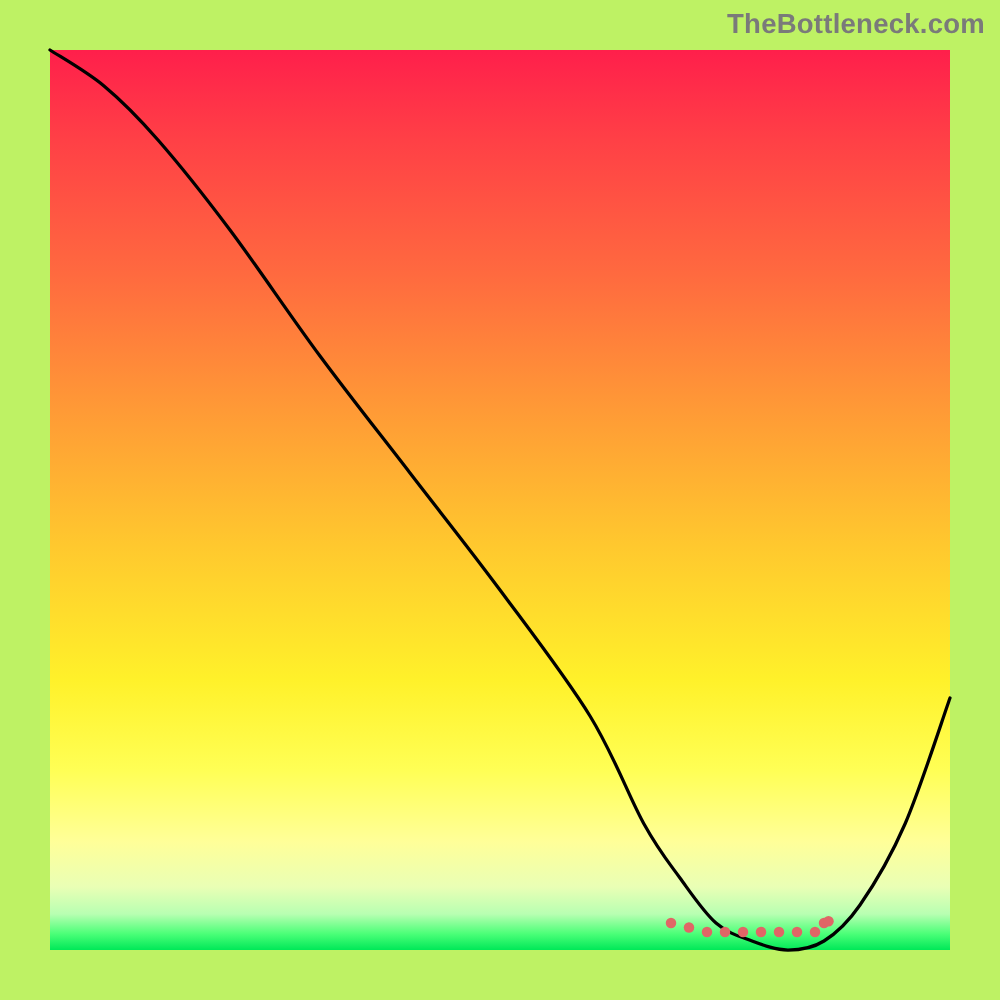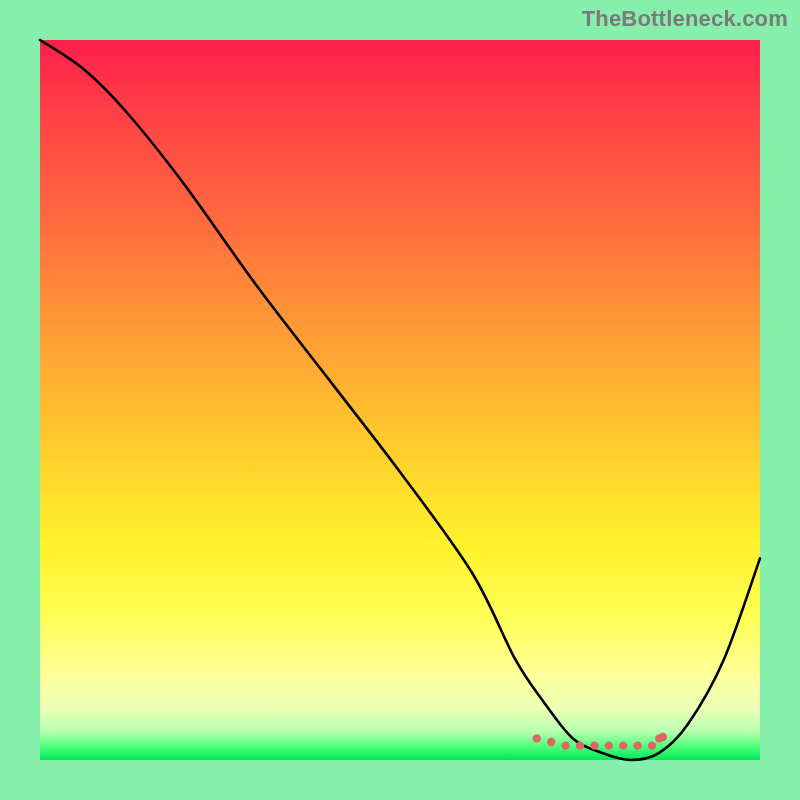--- a/index.html
+++ b/index.html
@@ -10,21 +10,21 @@
     background: #000;
     overflow: hidden;
     font-family: Arial, Helvetica, sans-serif;
   }
   .frame {
     position: absolute;
     left: 0;
     top: 0;
     width: 800px;
     height: 800px;
-    background: #86efac;
+    background: #bef264;
   }
   .plot-area {
     position: absolute;
     left: 40px;
     top: 40px;
     width: 720px;
     height: 720px;
     background: linear-gradient(
       to bottom,
       #ff1f4b 0%,

